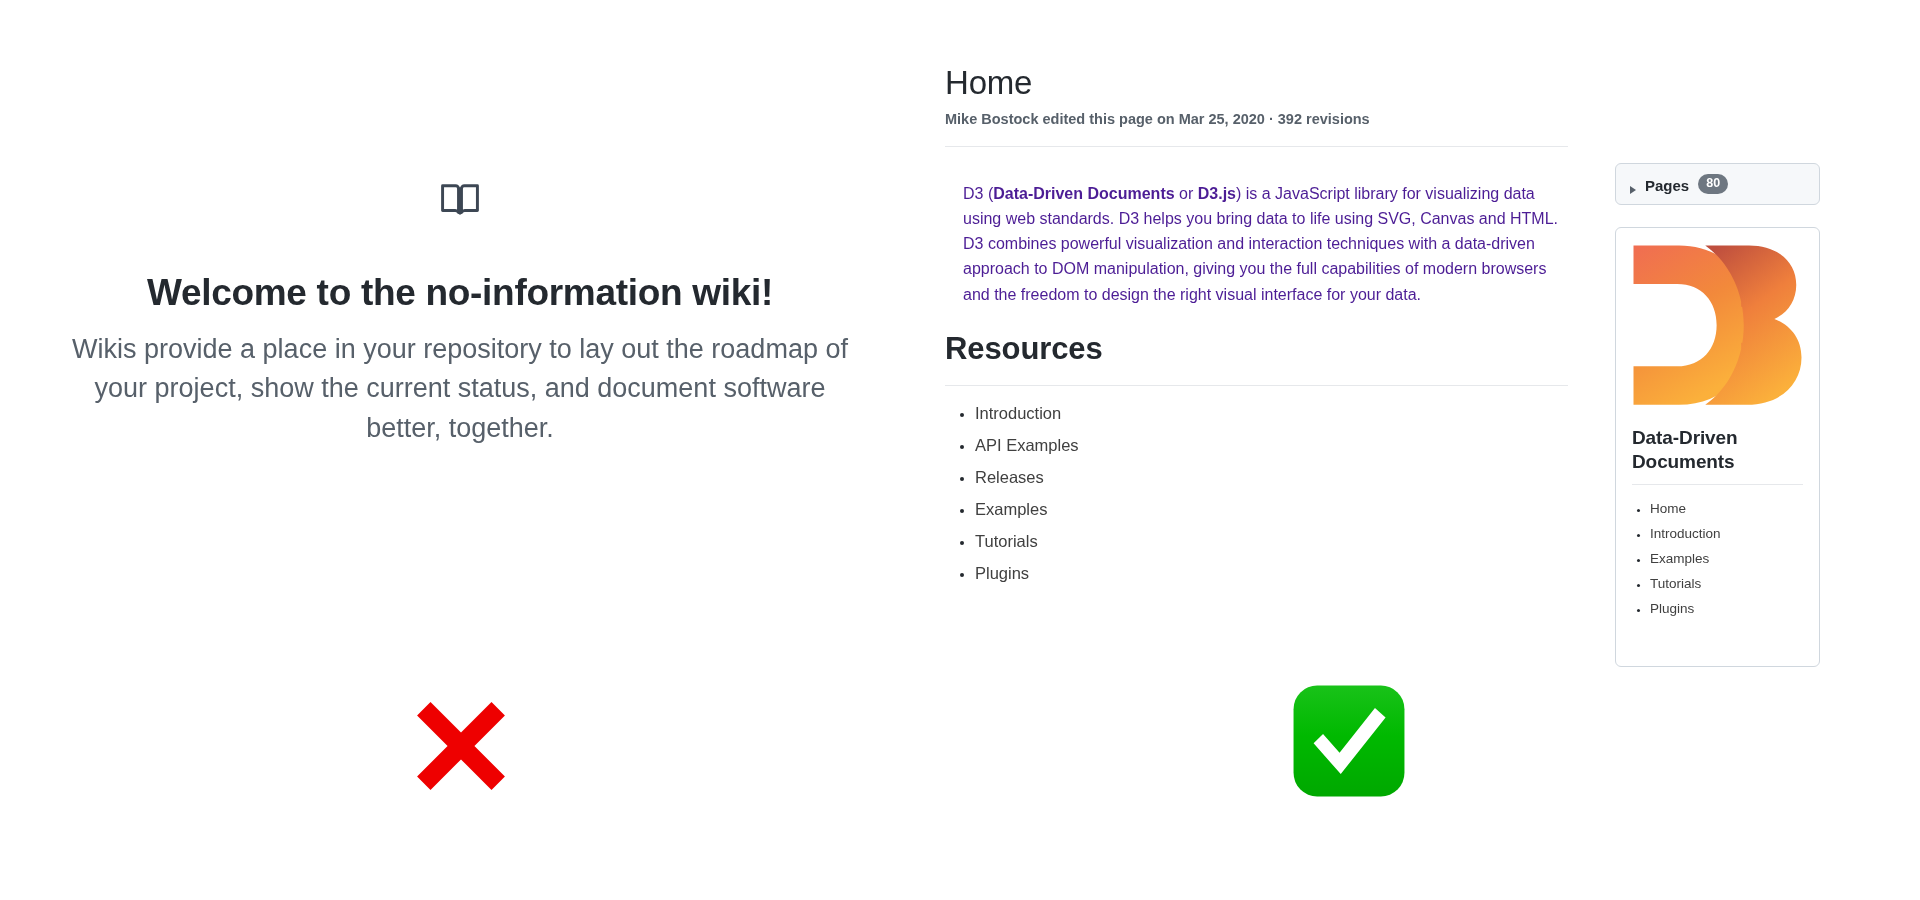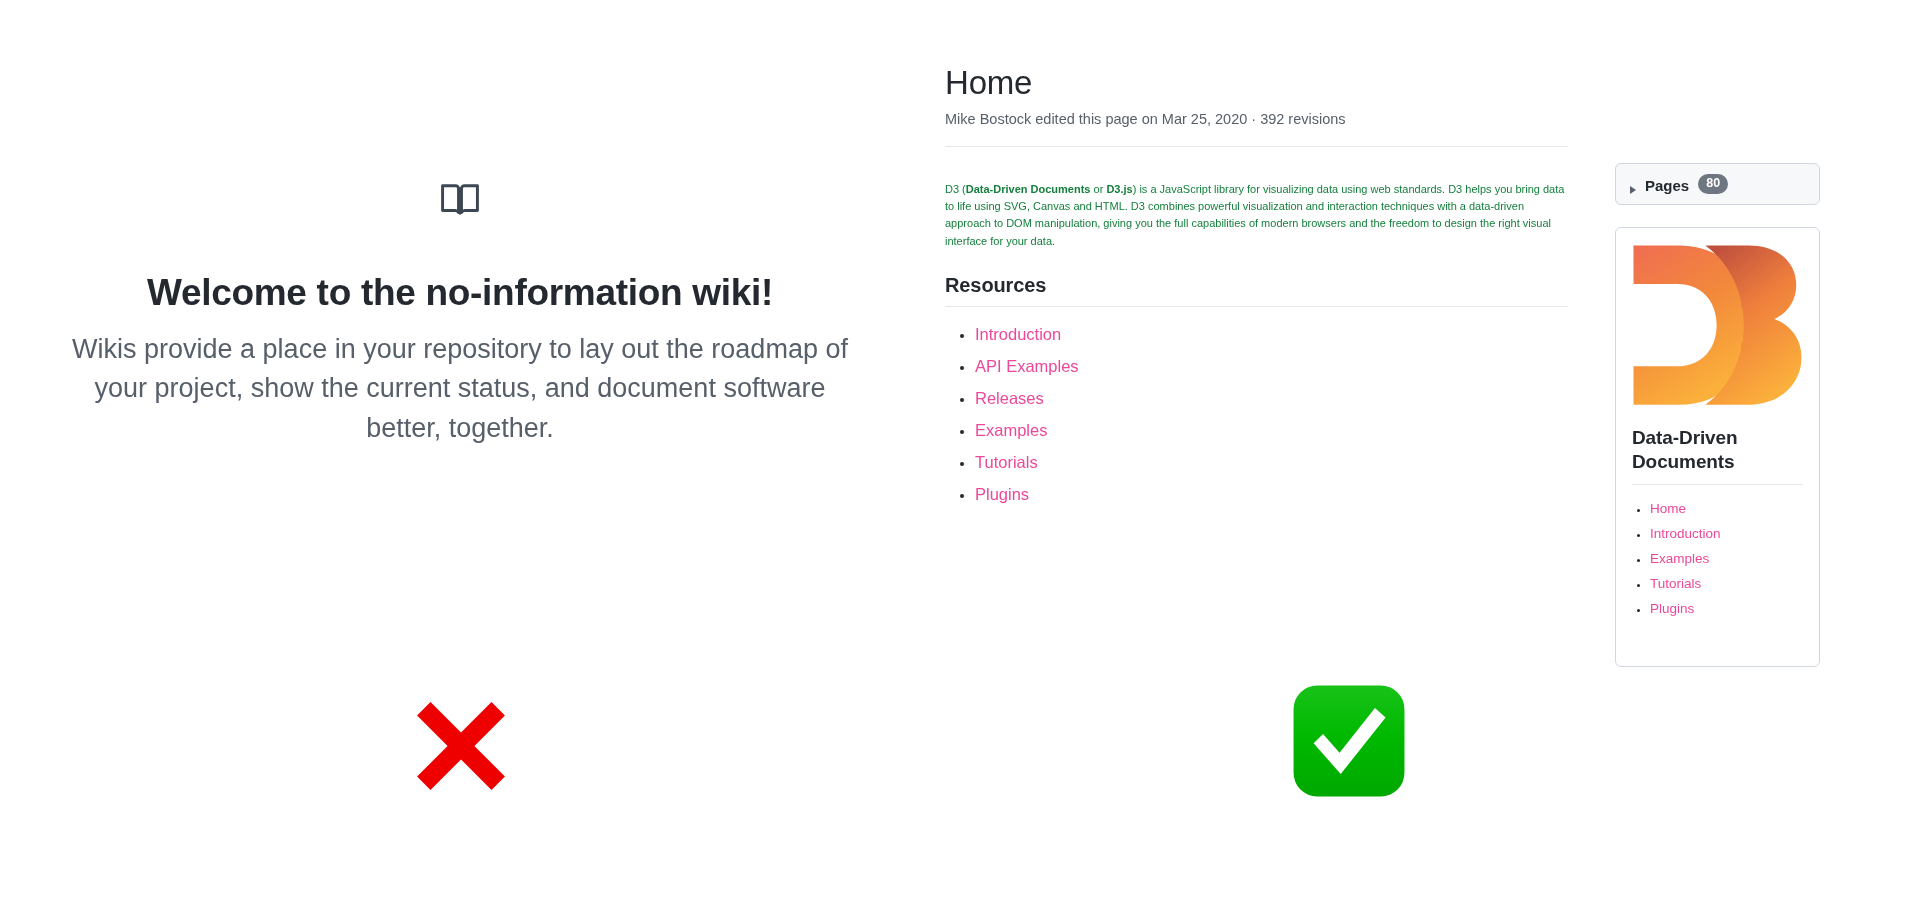--- a/index.html
+++ b/index.html
@@ -78,69 +78,70 @@
     color: #24292f;
     margin: 0 0 6px 0;
     line-height: 1.25;
     letter-spacing: -0.2px;
   }
   .wiki-meta {
     font-size: 14.5px;
     color: #57606a;
     line-height: 1.4;
     margin: 0;
+    font-weight: bold;
   }
   .header-rule {
     border: 0;
     border-top: 1px solid #e6e8eb;
     margin: 16px 0 0 0;
     width: 623px;
   }
 
   .wiki-body {
     display: flex;
     align-items: flex-start;
     margin-top: 20px;
   }
   .wiki-content { width: 640px; padding-right: 20px; }
   .wiki-para {
-    font-size: 11px;
+    font-size: 16px;
     line-height: 1.58;
-    color: #15803d;
-    margin: 0 0 22px 0;
+    color: #4c1d95;
+    margin: 0 0 22px 18px;
   }
   .wiki-para b { font-weight: bold; }
 
   .section-head {
-    font-size: 20px;
+    font-size: 31px;
     font-weight: bold;
     color: #24292f;
     margin: 0 0 0 0;
-    padding-bottom: 8px;
+    padding-bottom: 16px;
     line-height: 1.3;
     letter-spacing: -0.1px;
   }
   .section-head.ruled {
     border-bottom: 1px solid #e6e8eb;
     width: 623px;
   }
   .link-list {
     margin: 14px 0 28px 0;
     padding-left: 30px;
     list-style: disc;
   }
   .link-list li {
     font-size: 16.5px;
     line-height: 1.63;
     color: #24292f;
     margin-bottom: 5px;
   }
   .link-list li::marker { color: #24292f; font-size: 14px; }
   a.wiki-link {
-    color: #ec4899;
+    color: #404040;
     text-decoration: none;
   }
 
   
   .wiki-sidebar {
     width: 205px;
     flex: 0 0 205px;
     margin-left: 30px;
     margin-top: -18px;
   }

